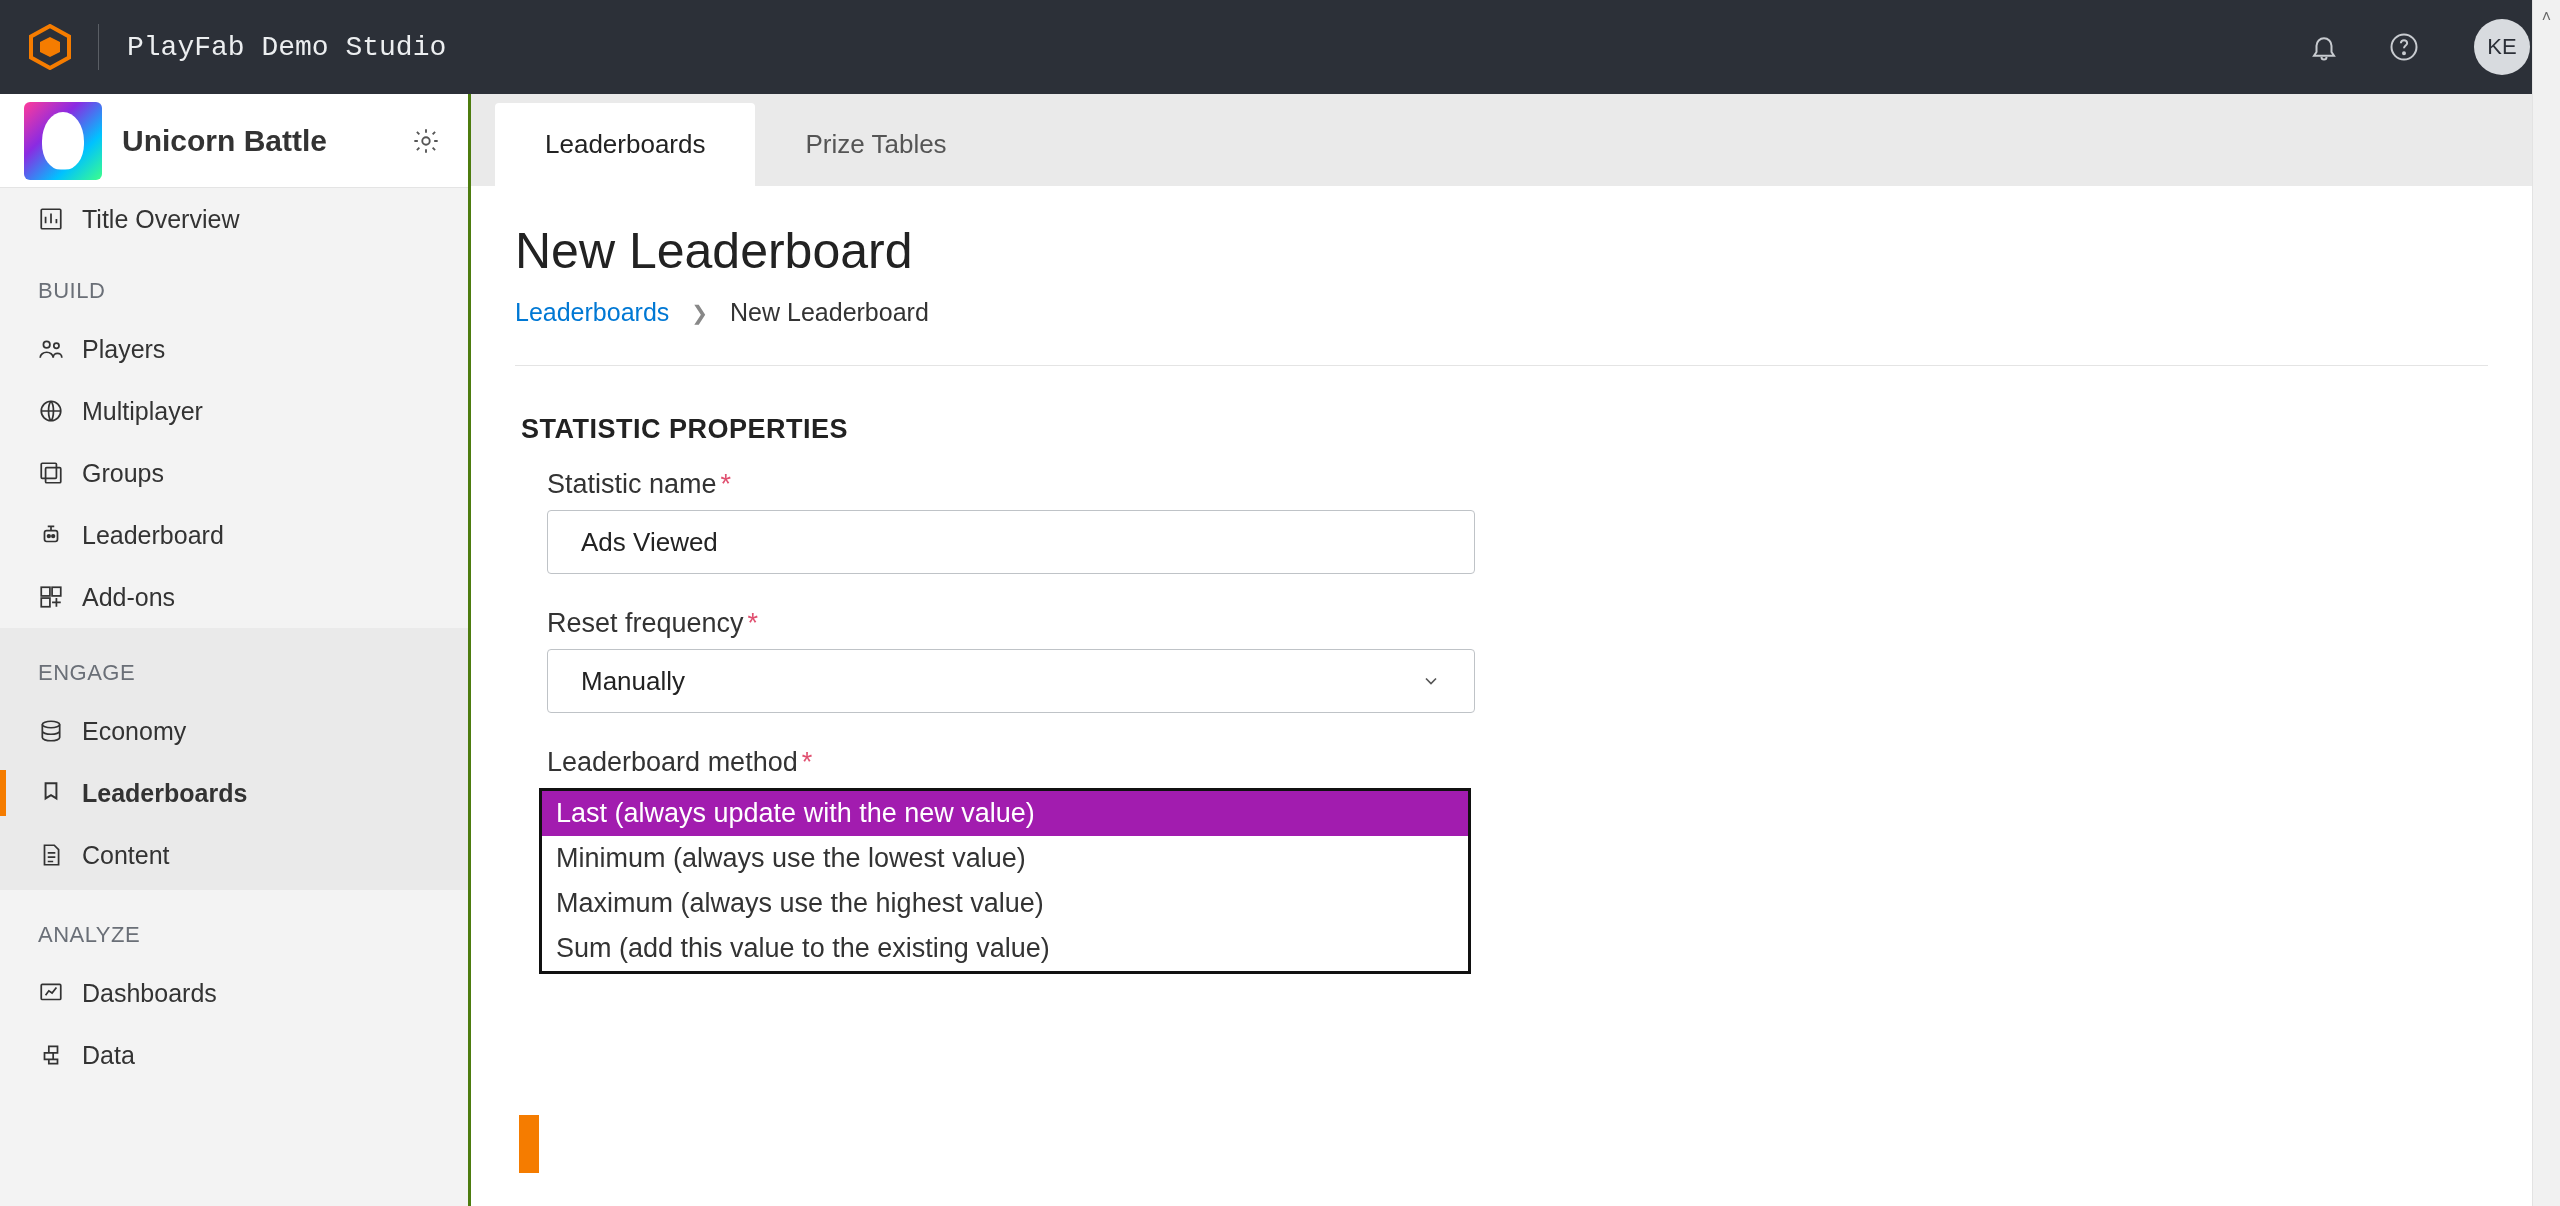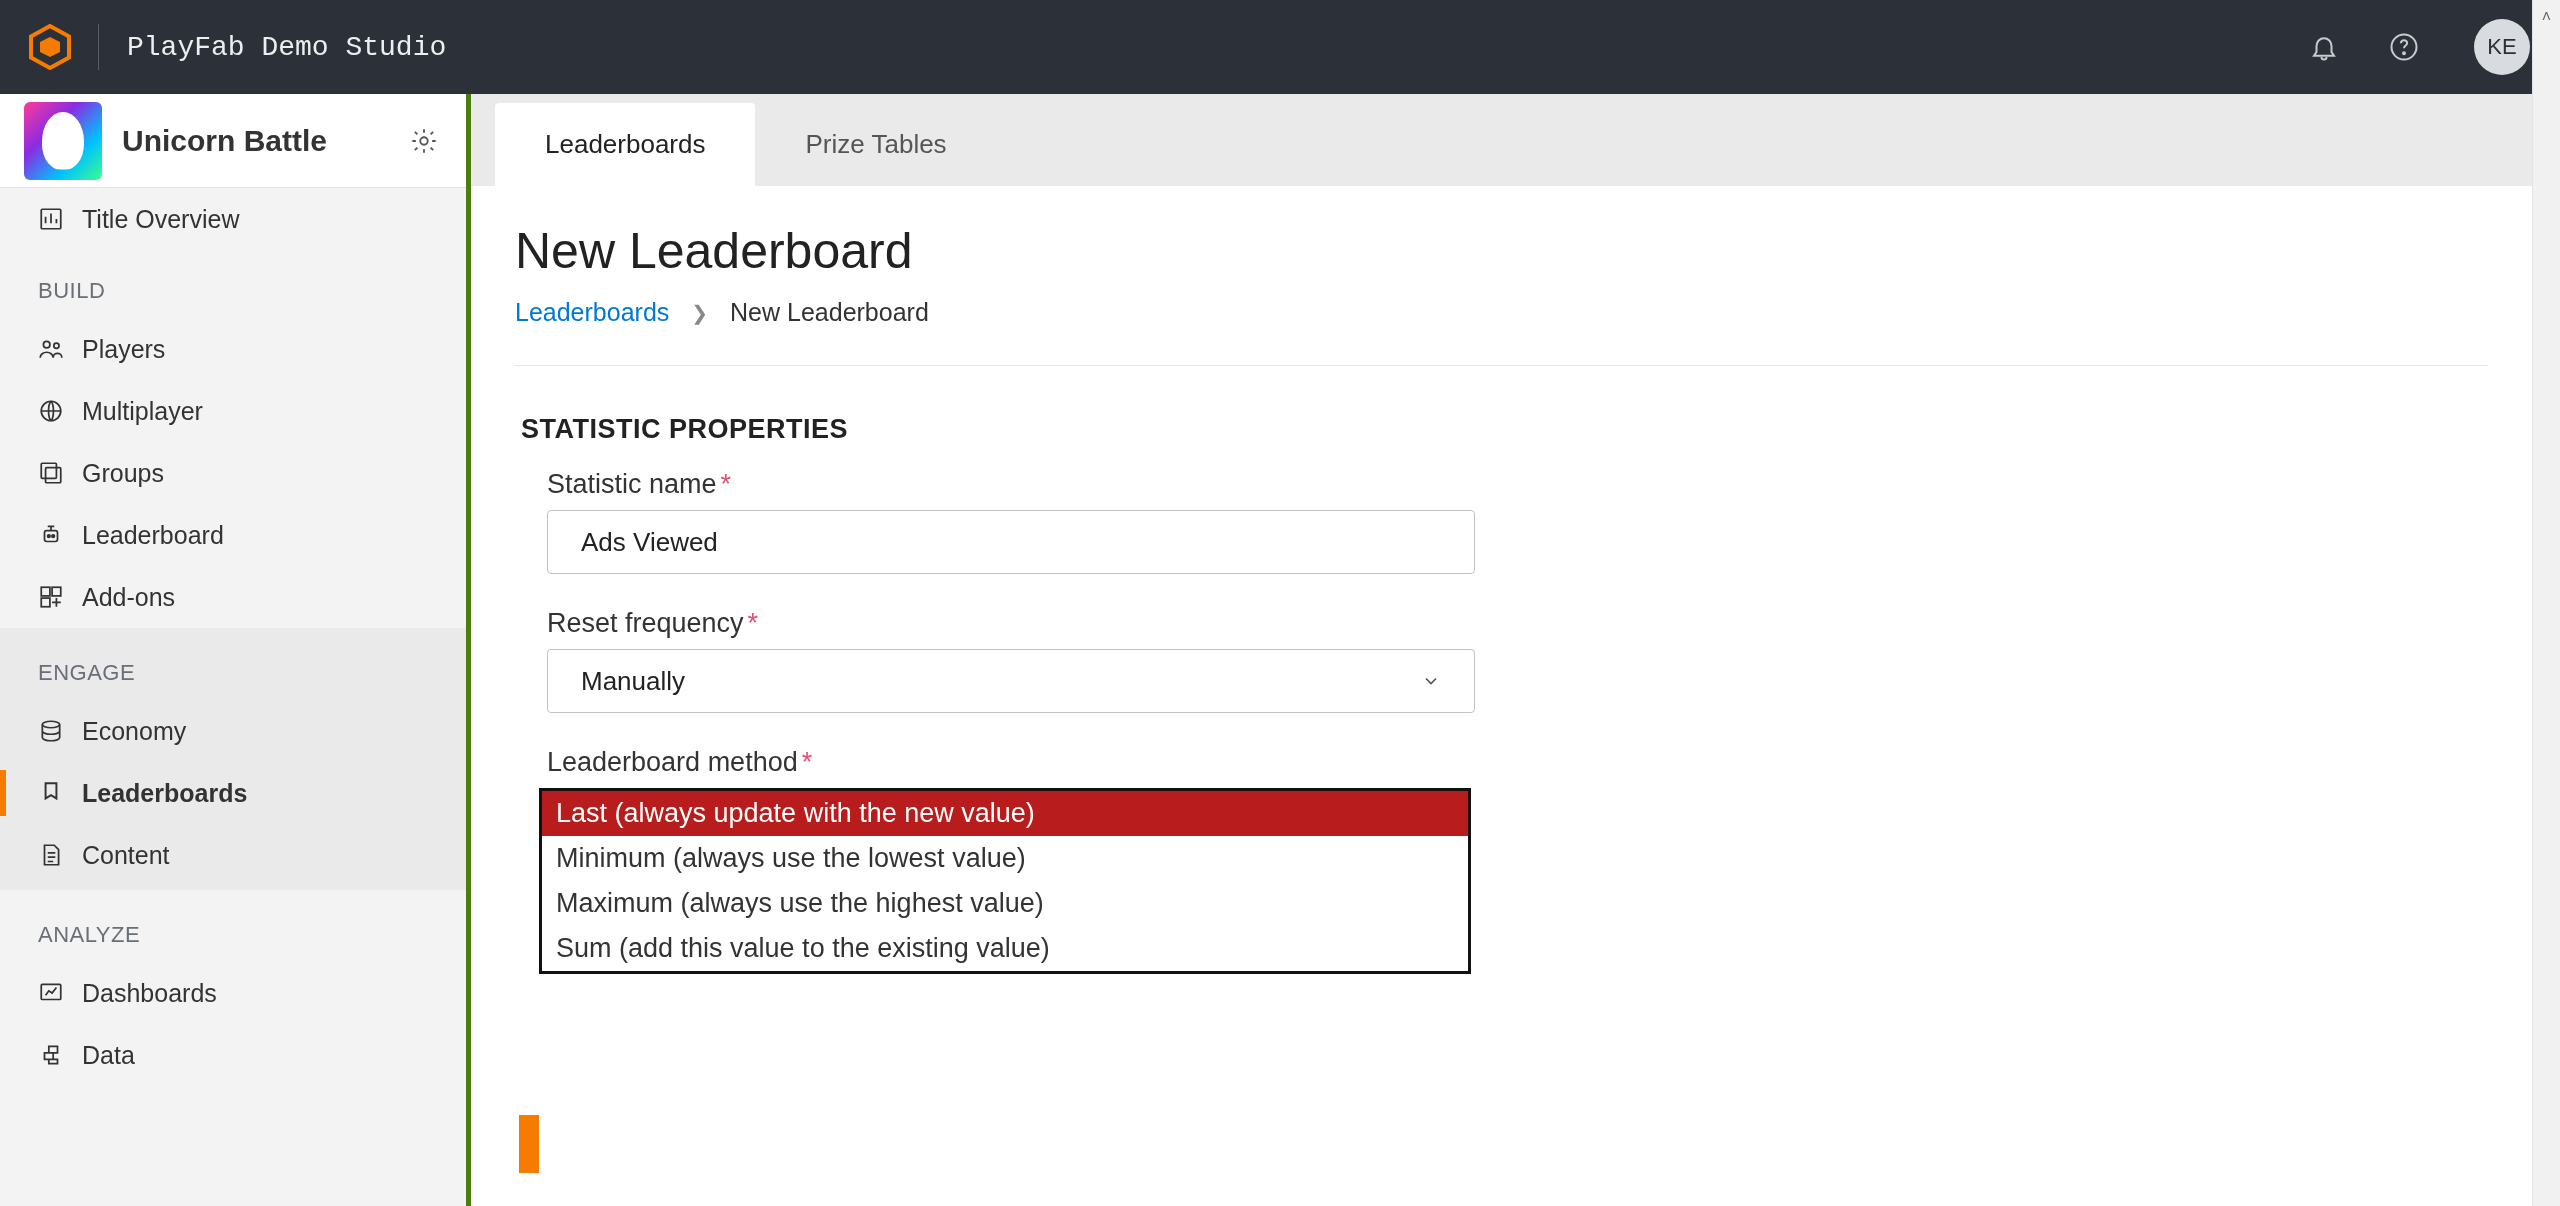--- a/index.html
+++ b/index.html
@@ -43,21 +43,21 @@
 }
 .right-strip .chev { margin-top: 8px; color: #666; font-size: 16px; }
 
 
 .body-row { display: flex; flex: 1; min-height: 0; }
 
 
 .sidebar {
   width: 471px; background: #f3f3f3;
   display: flex; flex-direction: column;
-  border-right: 5px solid #4d7c0f;
+  border-right: 3px solid #4d7c0f;
 }
 .title-hdr {
   height: 94px; background: #fff;
   display: flex; align-items: center;
   padding: 0 24px; border-bottom: 1px solid #e4e4e4;
 }
 .title-icon {
   width: 78px; height: 78px; border-radius: 6px;
   background: linear-gradient(135deg, #ff3b9a 0%, #8a2be2 35%, #00c2ff 70%, #3cff8a 100%);
   position: relative; overflow: hidden; margin-right: 20px;
@@ -120,21 +120,21 @@
   padding: 0 33px; font-size: 26px; color: #222; background: #fff;
 }
 .select-input { display: flex; align-items: center; justify-content: space-between; cursor: pointer; }
 
 .dropdown-open {
   width: 932px; border: 3px solid #111; background: #fff; margin-left: 24px;
 }
 .dropdown-opt {
   padding: 7px 14px; font-size: 27px; cursor: pointer;
 }
-.dropdown-opt.selected { background: #b91c1c; color: #fff; }
+.dropdown-opt.selected { background: #a21caf; color: #fff; }
 
 .orange-sliver {
   position: absolute; left: 519px; top: 1115px;
   width: 20px; height: 58px; background: #f57c00;
 }
 
 svg { display: block; }
 </style>
 </head>
 <body>

